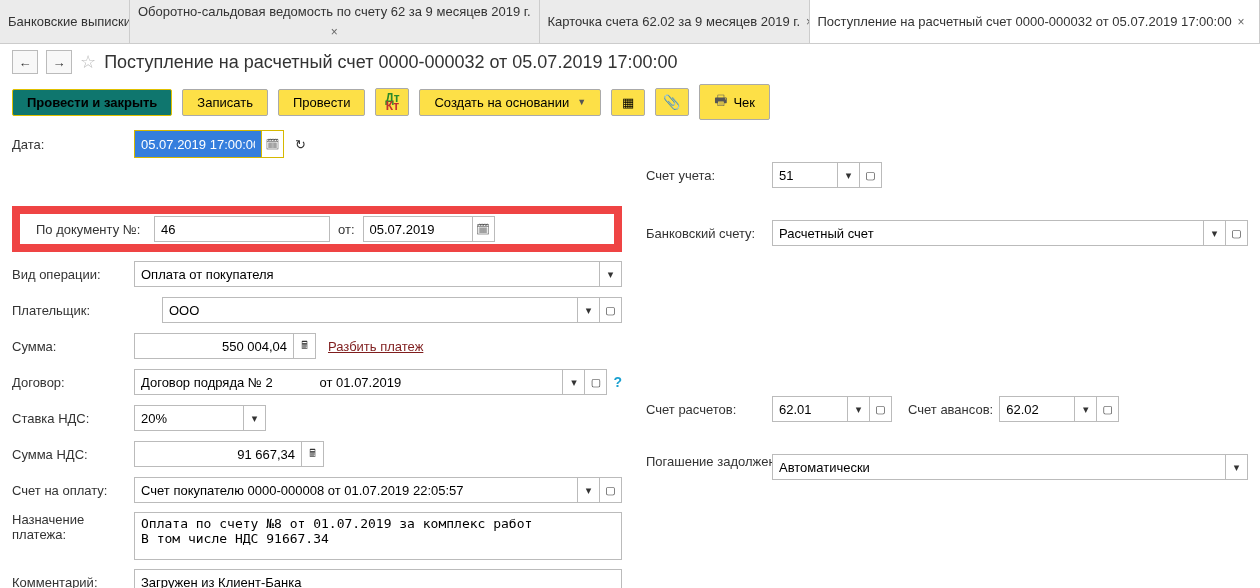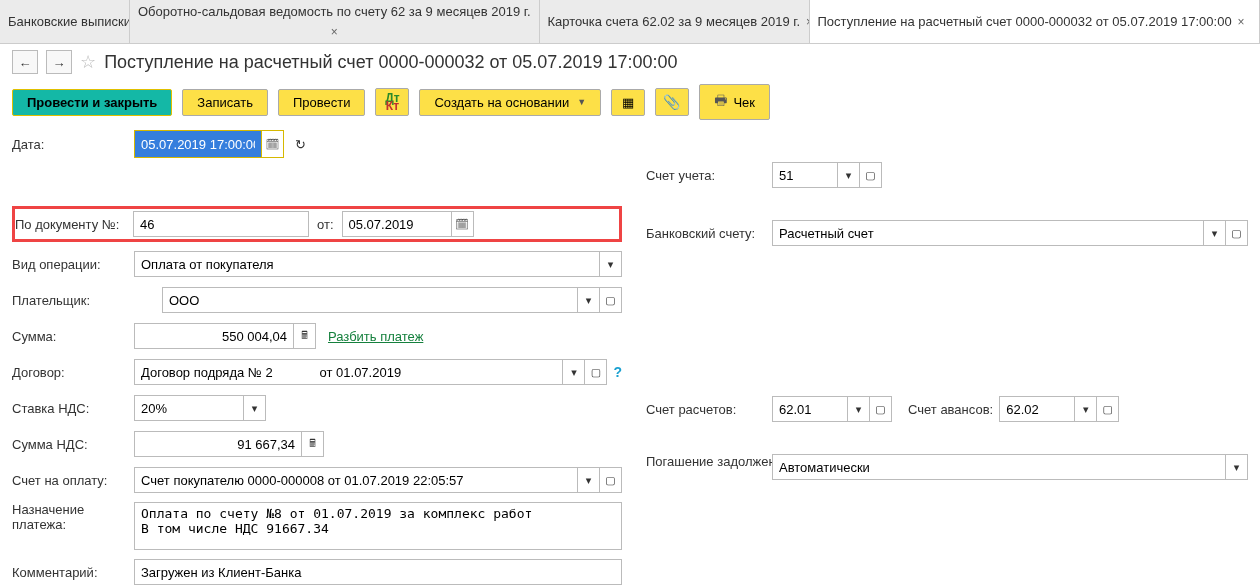--- a/index.html
+++ b/index.html
@@ -68,21 +68,21 @@
   background: #fde047;
   padding: 5px 14px;
   cursor: pointer;
   border-radius: 2px;
   font-size: 13px;
   display: inline-flex;
   align-items: center;
   gap: 6px;
 }
 .btn-primary {
-  background: #14b8a6;
+  background: #0f766e;
   border-color: #e0c000;
   font-weight: bold;
 }
 .btn-icon {
   width: 34px;
   justify-content: center;
   padding: 5px 4px;
 }
 .caret { font-size: 9px; color: #555; margin-left: 2px;}
 .dtkt { font-size:12px; line-height:8px; font-weight:bold; }
@@ -135,27 +135,27 @@
   cursor: pointer;
   font-size: 11px;
 }
 .date-gold {
   border: 1px solid #d6b800;
   display: inline-flex;
 }
 .date-gold .input { border: none; }
 .date-gold .ig-btn { border-top:none; border-bottom:none; border-right:none; border-left:1px solid #d6b800;}
 .hl-red {
-  border: 3px solid #ef4444;
-  display: flex;
-  align-items: center;
-  padding: 2px 0;
+  border: 8px solid #ef4444;
+  display: flex;
+  align-items: center;
+  padding: 2px 16px;
   margin-top: 48px;
 }
-.link { color: #15803d; text-decoration: underline; cursor: pointer; }
+.link { color: #7f1d1d; text-decoration: underline; cursor: pointer; }
 .help-q { color:#1aa0d0; font-weight:bold; font-size:14px; margin-left:6px;}
 textarea.input { height:48px; resize:none; }
 .right-row {
   display:flex;
   align-items:center;
   gap:6px;
   margin-bottom:8px;
   flex-wrap:wrap;
   margin-top:32px;
 }

